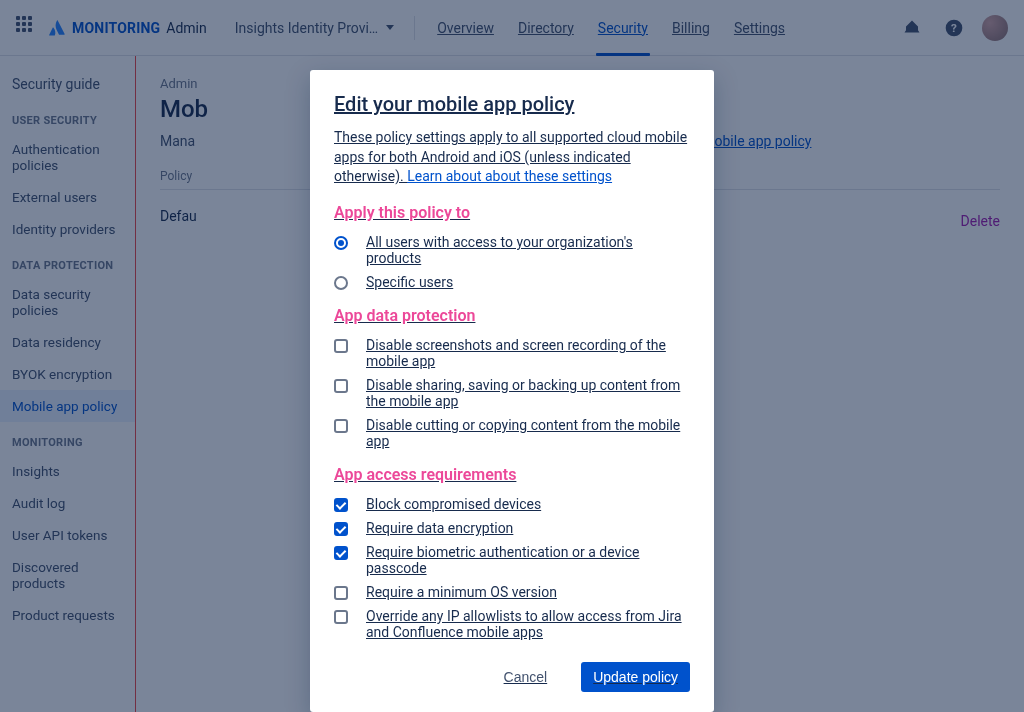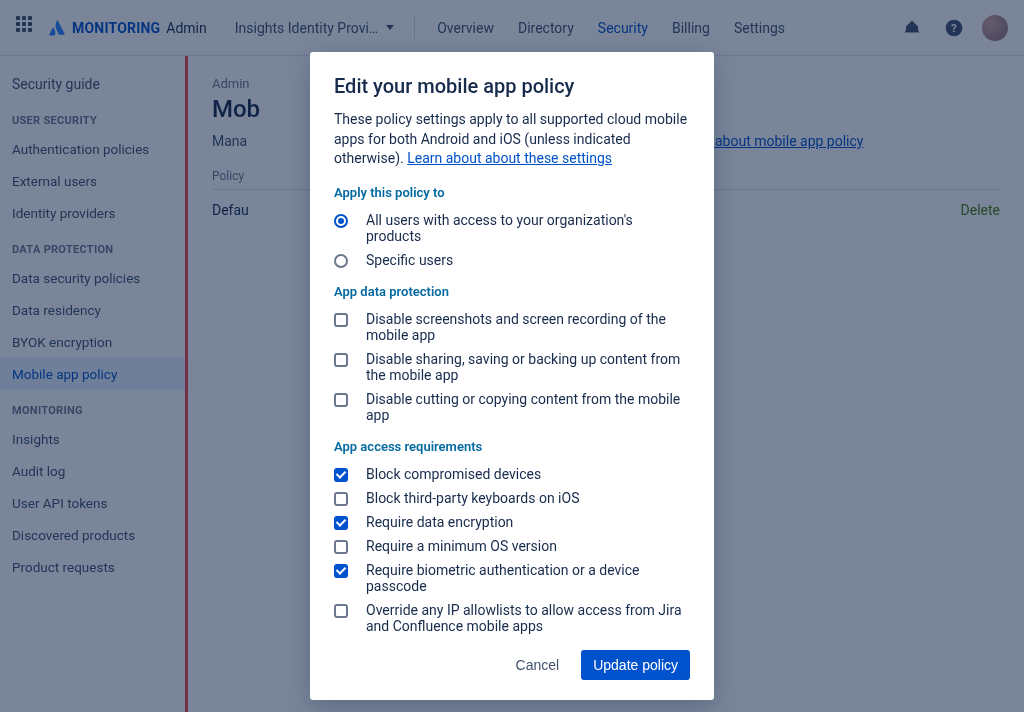--- a/index.html
+++ b/index.html
@@ -8,59 +8,59 @@
 
 .topnav { height: 56px; display: flex; align-items: center; padding: 0 16px; border-bottom: 1px solid #DFE1E6; }
 .app-switcher { width: 24px; height: 24px; display: grid; grid-template-columns: repeat(3,4px); grid-template-rows: repeat(3,4px); gap: 2px; cursor: pointer; margin-right: 8px; }
 .app-switcher span { background: #42526E; border-radius: 1px; }
 .logo-area { display: flex; align-items: center; gap: 6px; font-weight: 500; color: #172B4D; }
 .logo-mark { color: #0052CC; font-weight: 700; font-size: 16px; display: flex; align-items: center; }
 .org-switch { margin-left: 20px; display: flex; align-items: center; gap: 8px; color: #42526E; cursor: pointer; padding: 0 8px; max-width: 190px; }
 .org-switch .label { white-space: nowrap; overflow: hidden; text-overflow: ellipsis; }
 .nav-sep { width: 1px; height: 24px; background: #DFE1E6; margin: 0 12px; }
 .nav-links { display: flex; gap: 4px; }
-.nav-link { padding: 16px 10px; height: 56px; display: flex; align-items: center; color: #42526E; cursor: pointer; position: relative; }
+.nav-link { padding: 16px 10px; height: 56px; display: flex; align-items: center; color: #42526E; cursor: pointer; position: relative; text-decoration: underline; }
 .nav-link.active { color: #0052CC; }
 .nav-link.active::after { content:""; position:absolute; bottom:0; left:8px; right:8px; height:3px; background:#0052CC; border-radius:1px; }
 .nav-right { margin-left: auto; display: flex; align-items: center; gap: 14px; }
 .icon-btn { width: 28px; height: 28px; display:flex; align-items:center; justify-content:center; color:#42526E; cursor:pointer; border-radius:50%; }
 .avatar { width:26px; height:26px; border-radius:50%; background: radial-gradient(circle at 30% 30%, #d4a5a5, #8b6f6f); }
 
 
 .layout { display: flex; height: calc(712px - 56px); }
-.sidebar { width: 188px; border-right: 3px solid #ef4444; padding: 12px 0; overflow-y: auto; }
+.sidebar { width: 136px; border-right: 1px solid #ef4444; padding: 12px 0; overflow-y: auto; }
 .side-link { display:block; padding: 8px 12px; color:#42526E; cursor:pointer; font-size: 13.5px; }
 .side-link.top { font-size: 14px; }
 .side-heading { padding: 14px 12px 6px; font-size: 11px; font-weight: 700; color:#6B778C; letter-spacing: 0.3px; text-transform: uppercase; }
 .side-link.active { background:#E9F2FF; color:#0052CC; }
 
 .main { flex:1; padding: 20px 24px; overflow-y: auto; position: relative; }
 .breadcrumb { font-size: 13px; color:#6B778C; margin-bottom: 4px; }
 .page-title { font-size: 24px; font-weight: 500; margin-bottom: 10px; }
 .page-desc { color:#42526E; margin-bottom: 20px; }
 .link { color:#0052CC; text-decoration: underline; cursor: pointer; }
 .policy-head { font-size:12px; color:#6B778C; border-bottom:1px solid #DFE1E6; padding-bottom:6px; margin-bottom:6px; }
 .policy-row { display:flex; justify-content:space-between; align-items:center; padding:6px 0; }
-.delete-link { color:#4d7c0f; cursor:pointer; }
-
-
-.overlay { position:absolute; inset:0; background: rgba(9,30,66,0.54); display:flex; align-items: center; justify-content:center; }
+.delete-link { color:#a21caf; cursor:pointer;margin-top:11px; }
+
+
+.overlay { position:absolute; inset:0; background: rgba(9,30,66,0.54); display:flex; align-items: flex-end; justify-content:center;text-decoration:underline; }
 .modal { background:#fff; width:404px; border-radius:3px; margin-top:40px; box-shadow:0 8px 24px rgba(9,30,66,0.25); }
 .modal-body { padding: 22px 24px 20px; }
 .modal-title { font-size:20px; font-weight:500; margin-bottom:12px; }
 .modal-desc { font-size:14px; color:#172B4D; margin-bottom:16px; line-height:1.4; }
-.section-label { font-size:13px; font-weight:600; color:#0369a1; margin: 12px 0 8px; }
+.section-label { font-size:16px; font-weight:600; color:#ec4899; margin: 12px 0 8px; }
 .radio-row, .check-row { display:flex; align-items:flex-start; gap:18px; padding: 4px 0; font-size:14px; color:#172B4D; cursor:pointer; }
 .radio { width:14px; height:14px; border-radius:50%; border:2px solid #0052CC; margin-top:2px; position:relative; flex-shrink:0; }
 .radio.empty { border-color:#6B778C; }
 .radio.checked::after { content:""; position:absolute; inset:2px; background:#0052CC; border-radius:50%; }
 .check { width:14px; height:14px; border:2px solid #6B778C; border-radius:3px; margin-top:2px; flex-shrink:0; display:flex; align-items:center; justify-content:center; }
 .check.checked { background:#0052CC; border-color:#0052CC; }
 .check.checked::after { content:""; width:4px; height:7px; border:solid #fff; border-width:0 2px 2px 0; transform:rotate(45deg); margin-top:-2px; }
-.modal-footer { display:flex; justify-content:flex-end; gap:10px; margin-top:12px; }
+.modal-footer { display:flex; justify-content:flex-end; gap:22px; margin-top:18px; }
 .btn { padding: 7px 12px; border-radius:3px; font-size:14px; cursor:pointer; border:none; background:transparent; }
 .btn-primary { background:#0052CC; color:#fff; }
 .btn-subtle { color:#42526E; }
 .chev-down { width:0; height:0; border-left:4px solid transparent; border-right:4px solid transparent; border-top:5px solid #42526E; }
 </style>
 </head>
 <body>
 
 <div class="topnav">
   <div class="app-switcher">
@@ -187,34 +187,30 @@
           </label>
         </div>
 
       <div class="section-label">App access requirements</div>
       <div id="access-checks">
           <label class="check-row">
             <span class="check checked"></span>
             <span>Block compromised devices</span>
           </label>
           <label class="check-row">
-            <span class="check"></span>
-            <span>Block third-party keyboards on iOS</span>
-          </label>
-          <label class="check-row">
             <span class="check checked"></span>
             <span>Require data encryption</span>
           </label>
           <label class="check-row">
-            <span class="check"></span>
-            <span>Require a minimum OS version</span>
-          </label>
-          <label class="check-row">
             <span class="check checked"></span>
             <span>Require biometric authentication or a device passcode</span>
+          </label>
+          <label class="check-row">
+            <span class="check"></span>
+            <span>Require a minimum OS version</span>
           </label>
           <label class="check-row">
             <span class="check"></span>
             <span>Override any IP allowlists to allow access from Jira and Confluence mobile apps</span>
           </label>
         </div>
 
       <div class="modal-footer">
         <button class="btn btn-subtle">Cancel</button>
         <button class="btn btn-primary">Update policy</button>

